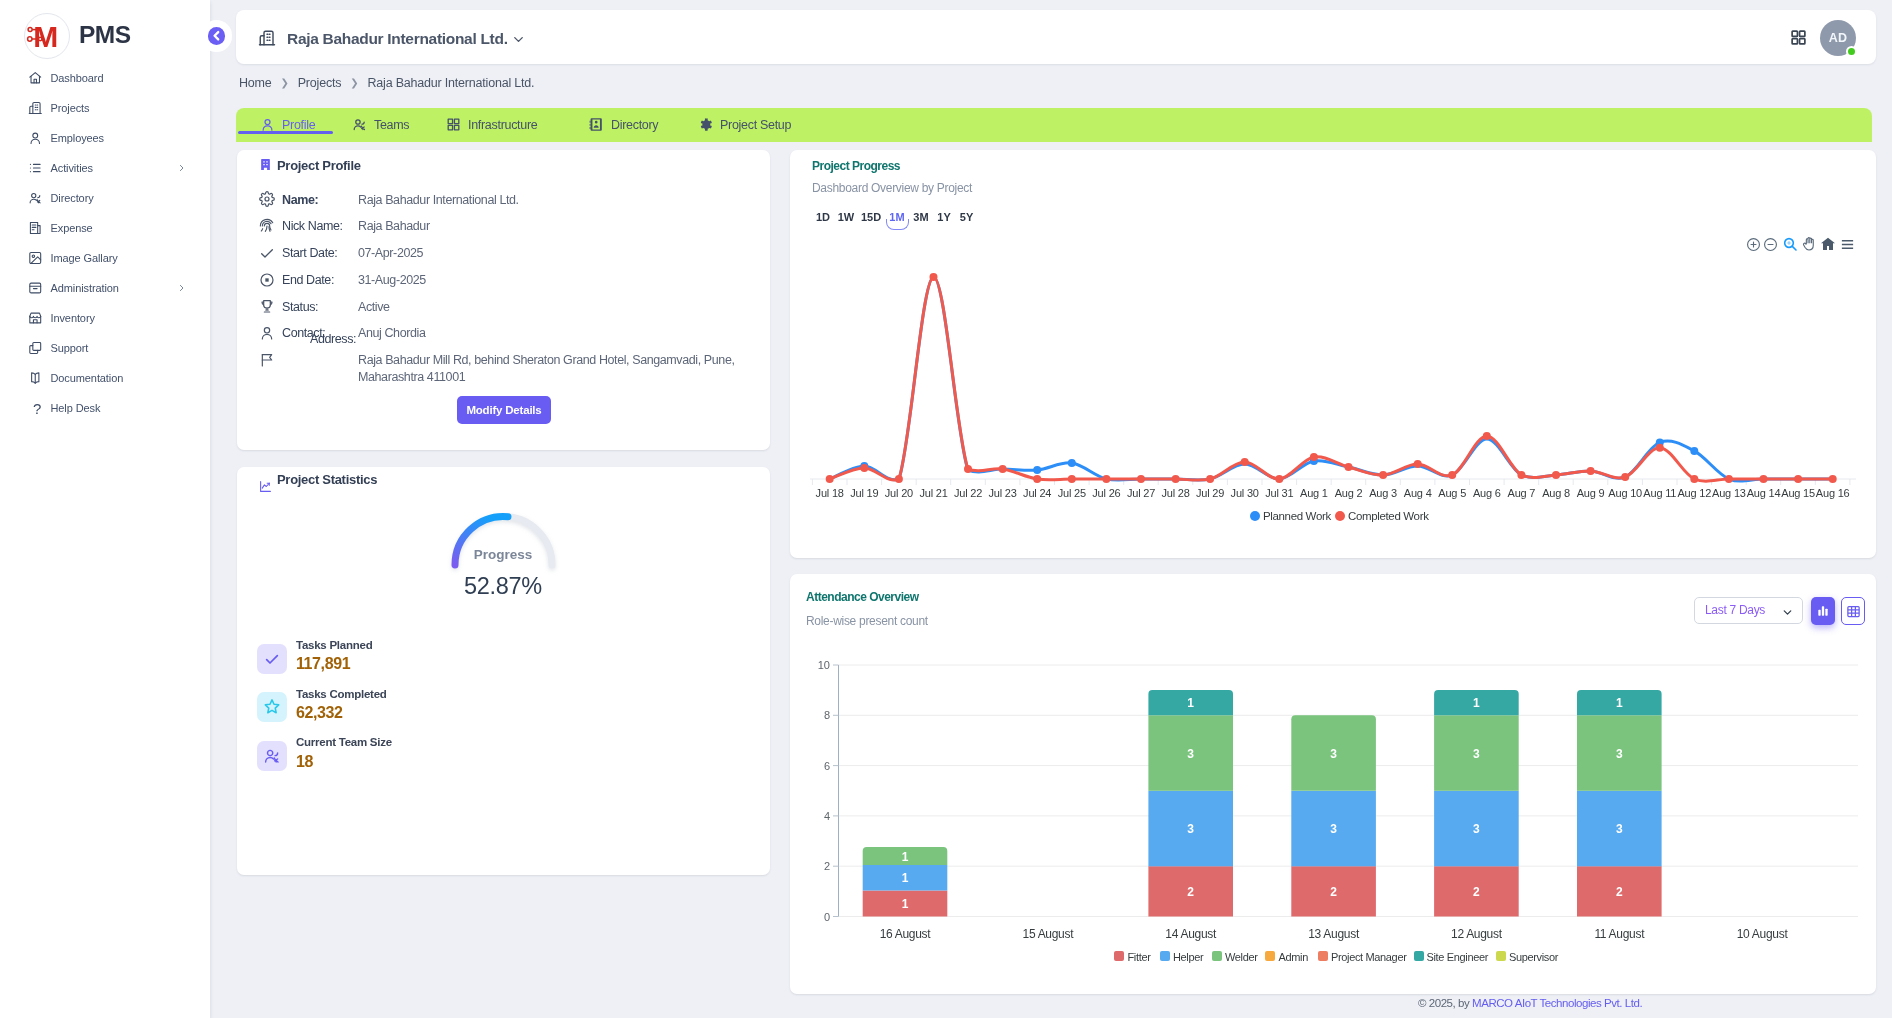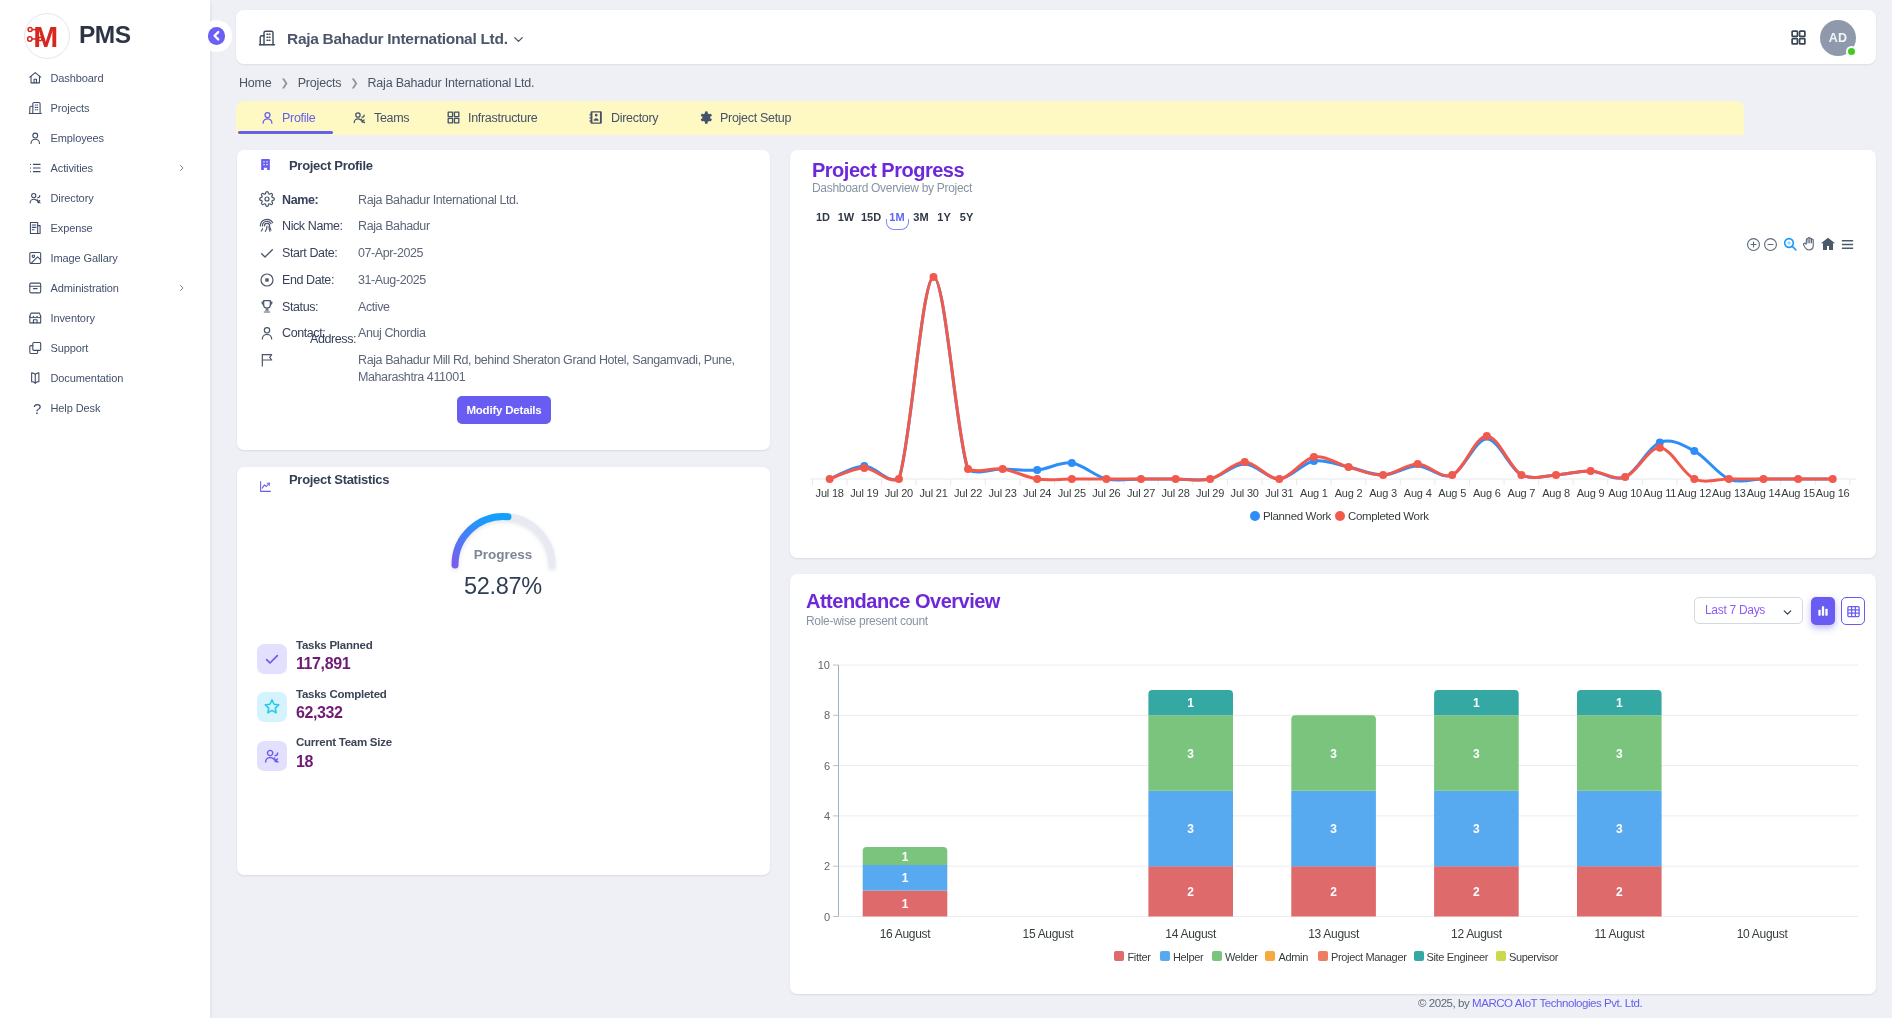--- a/index.html
+++ b/index.html
@@ -20,38 +20,38 @@
 
 #topbar { position:absolute; left:236px; top:10px; width:1640px; height:54px; background:#fff; border-radius:8px; box-shadow:0 1px 2px rgba(56,65,74,.1); }
 #tb-title { position:absolute; left:287px; top:30px; font-size:15.5px; font-weight:600; color:#4b5669; letter-spacing:-0.3px; }
 #avatar { position:absolute; left:1820px; top:20px; width:36px; height:36px; border-radius:50%; background:#8e99ab; color:#f2f6fb; font-size:12.5px; font-weight:bold; text-align:center; line-height:36px; letter-spacing:.3px; }
 #avatar .dot { position:absolute; right:-1px; bottom:-1px; width:11px; height:11px; border-radius:50%; background:#43cb1e; border:2px solid #fff; }
 
 #breadcrumb { position:absolute; left:239px; top:75px; font-size:12.5px; color:#495466; letter-spacing:-0.2px; }
 #breadcrumb span { vertical-align:middle; }
 .bc-sep { color:#8d95a4; margin:0 9px; font-size:10px; }
 
-#tabstrip { position:absolute; left:236px; top:101px; width:1508px; height:34px; background:#fef9c3; border-radius:8px 8px 0 0; }
+#tabstrip { position:absolute; left:236px; top:108px; width:1636px; height:34px; background:#bef264; border-radius:8px 8px 0 0; }
 .tab { position:absolute; top:0; height:34px; font-size:12.5px; font-weight:500; color:#45516a; letter-spacing:-0.3px; }
 .tab .tic { position:absolute; left:0; top:9px; width:15px; height:15px; }
 .tab .ttx { position:absolute; left:22px; top:50%; transform:translateY(-50%); white-space:nowrap; }
 #tab-underline { position:absolute; left:238px; top:131px; width:95px; height:2.5px; background:#655ff0; border-radius:2px; }
 
 .prow-ic { position:absolute; width:16px; height:16px; color:#4a5568; }
 .prow-lb { position:absolute; font-size:12.5px; color:#36435a; letter-spacing:-0.4px; }
 .prow-vl { position:absolute; font-size:12.5px; color:#5d6678; letter-spacing:-0.4px; }
 #modify-btn { position:absolute; left:457px; top:396px; width:94px; height:28px; background:#685cf2; border-radius:5px; color:#fff; font-size:11.5px; font-weight:bold; text-align:center; line-height:28px; letter-spacing:-0.2px; }
 .chead-ic { position:absolute; width:13px; height:13px; color:#685cf2; }
-.chead-tx { position:absolute; font-size:13px; font-weight:bold; color:#333f54; letter-spacing:-0.3px;margin-left:12px; }
+.chead-tx { position:absolute; font-size:13px; font-weight:bold; color:#333f54; letter-spacing:-0.3px; }
 
 .stat-box { position:absolute; left:257px; width:30px; height:30px; border-radius:7px; }
 .stat-lb { position:absolute; left:296px; font-size:11.5px; font-weight:bold; color:#3b4557; letter-spacing:-0.25px; }
-.stat-vl { position:absolute; left:296px; font-size:16px; font-weight:600; color:#701a75; letter-spacing:-0.4px; }
-
-.cht-title { position:absolute; font-size:20px; font-weight:bold; color:#6d28d9; letter-spacing:-0.5px; }
+.stat-vl { position:absolute; left:296px; font-size:16px; font-weight:600; color:#a16207; letter-spacing:-0.4px; }
+
+.cht-title { position:absolute; font-size:12px; font-weight:bold; color:#0f766e; letter-spacing:-0.5px; }
 .cht-sub { position:absolute; font-size:12px; color:#8893a4; letter-spacing:-0.3px; }
 .rng { position:absolute; top:0; text-align:center; }
 .xlab { font-size:11px; fill:#373d3f; text-anchor:middle; letter-spacing:-0.2px; }
 .ylab { font-size:11px; fill:#5f666c; text-anchor:end; }
 .blab { font-size:12px; font-weight:bold; fill:#fff; text-anchor:middle; }
 .leg-tx { font-size:11px; color:#373d3f; letter-spacing:-0.35px; }
 .leg-sq { width:10px; height:10px; border-radius:2px; }
 </style>
 </head>
 <body>

